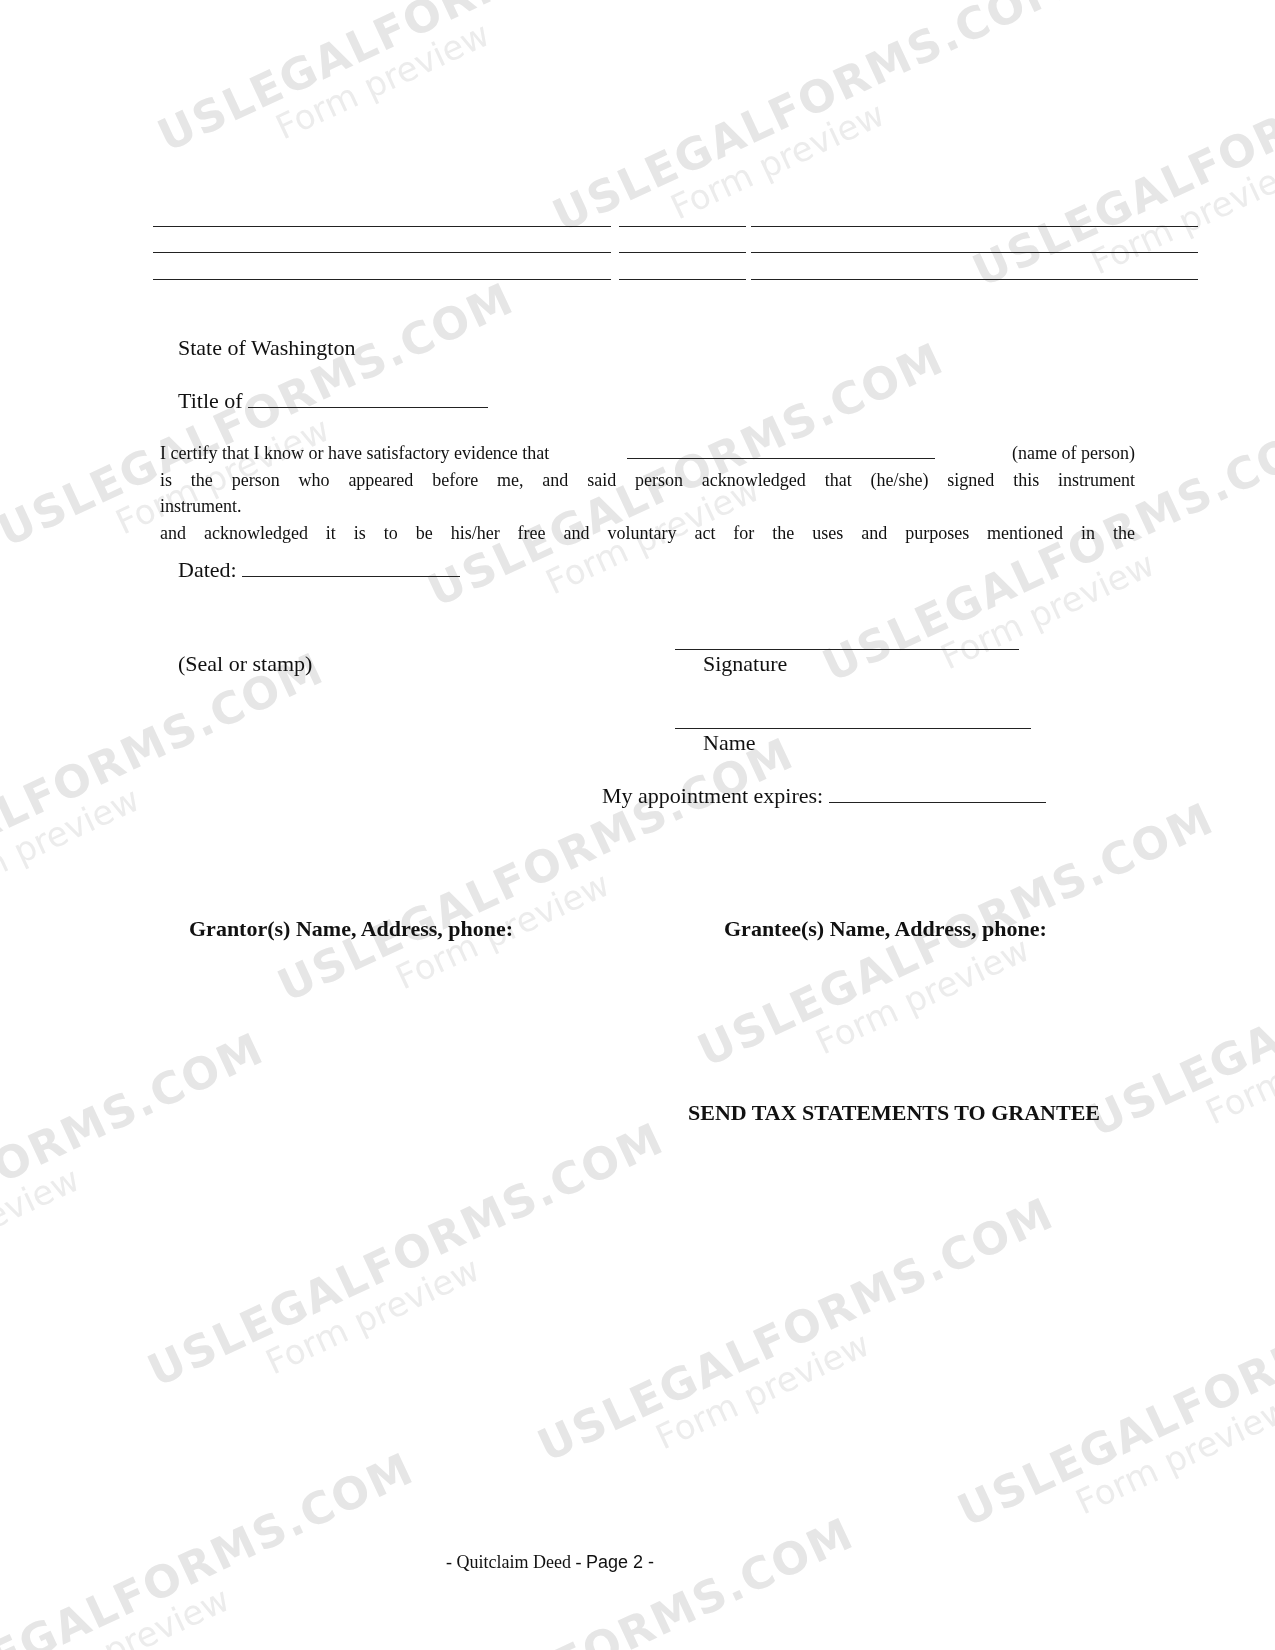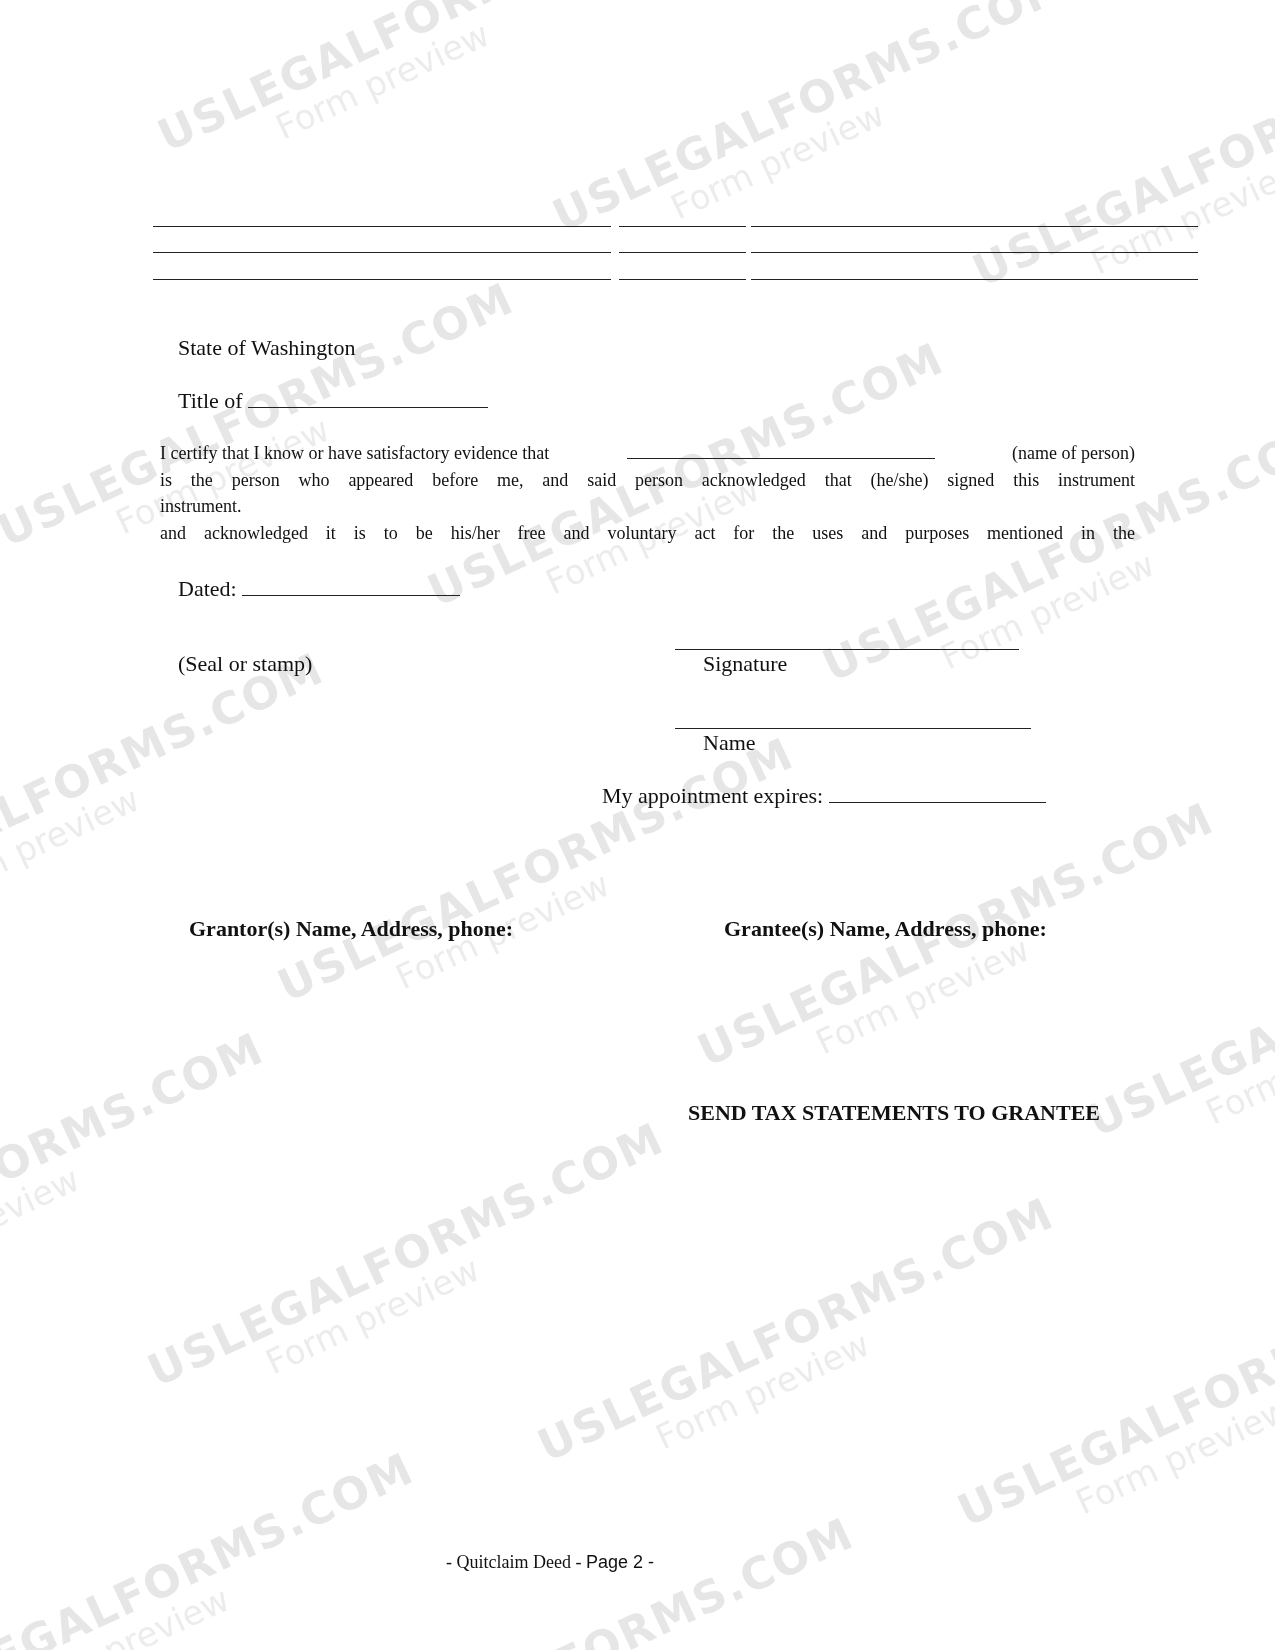--- a/index.html
+++ b/index.html
@@ -118,21 +118,21 @@
       <div style="display:flex;justify-content:space-between;">
         <span>I certify that I know or have satisfactory evidence that</span>
         <span class="blank" style="width:308px;margin:0 6px;"></span>
         <span>(name of person)</span>
       </div>
       <div style="text-align:justify;text-align-last:justify;">is the person who appeared before me, and said person acknowledged that (he/she) signed this instrument</div>
       <div>instrument.</div>
       <div style="text-align:justify;text-align-last:justify;">and acknowledged it is to be his/her free and voluntary act for the uses and purposes mentioned in the</div>
     </div>
 
-    <div class="abs t" style="left:150px;top:576px;">
+    <div class="abs t" style="left:150px;top:557px;">
       <span>Dated:</span>
       <span class="blank" style="width:218px;"></span>
     </div>
 
     <div class="abs t" style="left:150px;top:651px;">(Seal or stamp)</div>
 
     <div class="rule" style="left:675px;top:649px;width:344px;"></div>
     <div class="abs t" style="left:675px;top:651px;">Signature</div>
 
     <div class="rule" style="left:675px;top:728px;width:356px;"></div>

